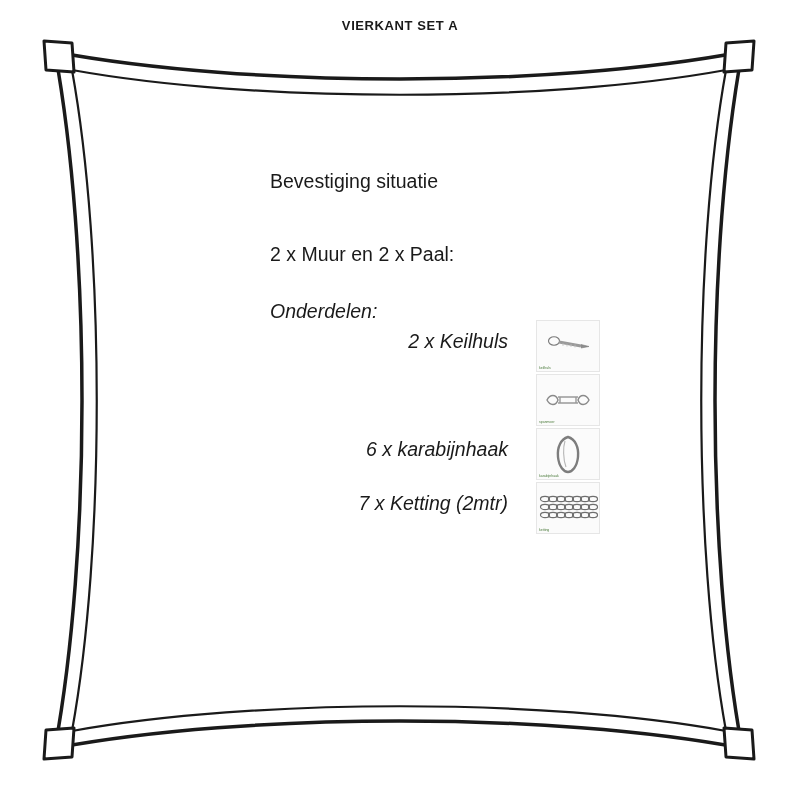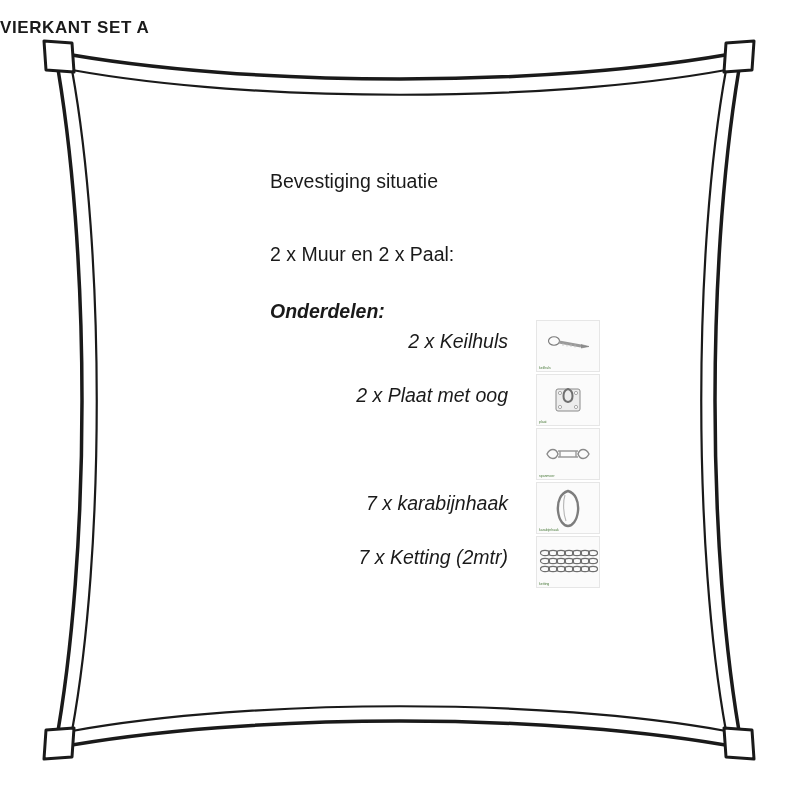--- a/index.html
+++ b/index.html
@@ -19,22 +19,22 @@
     position: absolute;
     left: 0; top: 0;
     width: 800px;
     height: 800px;
   }
   .title {
     position: absolute;
     left: 0;
     top: 18px;
     width: 800px;
-    text-align: left;
-    font-size: 17px;
+    text-align: center;
+    font-size: 13px;
     font-weight: bold;
     letter-spacing: 0.6px;
   }
   #sail-svg {
     position: absolute;
     left: 0;
     top: 0;
     width: 800px;
     height: 800px;
   }
@@ -51,21 +51,21 @@
   }
   .line.heading {
     margin-bottom: 53px;
   }
   .line.subheading {
     margin-bottom: 38px;
     margin-top: 32px;
   }
   .line.italic {
     font-style: italic;
-    font-weight: bold;
+    font-weight: normal;
     margin-bottom: 14px;
   }
   .parts-list {
     position: absolute;
     left: 270px;
     top: 320px;
     width: 330px;
   }
   .part-row {
     position: relative;
@@ -153,49 +153,35 @@
         <svg viewBox="0 0 62 50">
           <ellipse cx="17" cy="20" rx="5.5" ry="4.2" fill="none" stroke="#7a7a7a" stroke-width="1.1"></ellipse>
           <path d="M 22 21 L 44 25" stroke="#9a9a9a" stroke-width="3" fill="none"></path>
           <path d="M 44 23.5 L 52 25.5 L 44 27" fill="#8d8d8d" stroke="#7a7a7a" stroke-width="0.6"></path>
           <path d="M 26 22 L 26 25 M 30 22.5 L 30 25.5 M 34 23 L 34 26 M 38 23.5 L 38 26.5" stroke="#bbb" stroke-width="0.7"></path>
         </svg>
         <span class="thumb-tag">keilhuls</span>
       </div>
     </div>
 
-    <div class="part-row">
-      <div class="part-label">2 x Plaat met oog</div>
-      <div class="part-thumb">
-        <svg viewBox="0 0 62 50">
-          <rect x="19" y="14" width="24" height="22" rx="2" fill="#ededed" stroke="#8a8a8a" stroke-width="1"></rect>
-          <circle cx="23" cy="18" r="1.6" fill="#ffffff" stroke="#8a8a8a" stroke-width="0.7"></circle>
-          <circle cx="39" cy="18" r="1.6" fill="#ffffff" stroke="#8a8a8a" stroke-width="0.7"></circle>
-          <circle cx="23" cy="32" r="1.6" fill="#ffffff" stroke="#8a8a8a" stroke-width="0.7"></circle>
-          <circle cx="39" cy="32" r="1.6" fill="#ffffff" stroke="#8a8a8a" stroke-width="0.7"></circle>
-          <path d="M 31 14 C 25 16, 25 26, 31 27 C 37 26, 37 16, 31 14 Z" fill="none" stroke="#6f6f6f" stroke-width="2"></path>
-        </svg>
-        <span class="thumb-tag">plaat</span>
-      </div>
-    </div>
 
     <div class="part-row">
       <div class="part-thumb">
         <svg viewBox="0 0 62 50">
           <path d="M 10 25 C 13 19, 19 19, 21 25 C 19 31, 13 31, 10 25 Z" fill="none" stroke="#8a8a8a" stroke-width="1.4"></path>
           <path d="M 52 25 C 49 19, 43 19, 41 25 C 43 31, 49 31, 52 25 Z" fill="none" stroke="#8a8a8a" stroke-width="1.4"></path>
           <path d="M 21 22 L 41 22 M 21 28 L 41 28" stroke="#9a9a9a" stroke-width="1.6" fill="none"></path>
           <path d="M 23 22 L 23 28 M 39 22 L 39 28" stroke="#9a9a9a" stroke-width="1.4"></path>
         </svg>
         <span class="thumb-tag">spanmoer</span>
       </div>
     </div>
 
     <div class="part-row">
-      <div class="part-label">7 x karabijnhaak</div>
+      <div class="part-label">6 x karabijnhaak</div>
       <div class="part-thumb">
         <svg viewBox="0 0 62 50">
           <path d="M 31 8 C 24 10, 20 18, 21 28 C 22 38, 27 43, 31 43 C 35 43, 40 38, 41 28 C 42 18, 38 10, 31 8 Z" fill="none" stroke="#7d7d7d" stroke-width="2.4"></path>
           <path d="M 28 12 C 26 18, 26 30, 29 38" fill="none" stroke="#b5b5b5" stroke-width="1.1"></path>
         </svg>
         <span class="thumb-tag">karabijnhaak</span>
       </div>
     </div>
 
     <div class="part-row">

